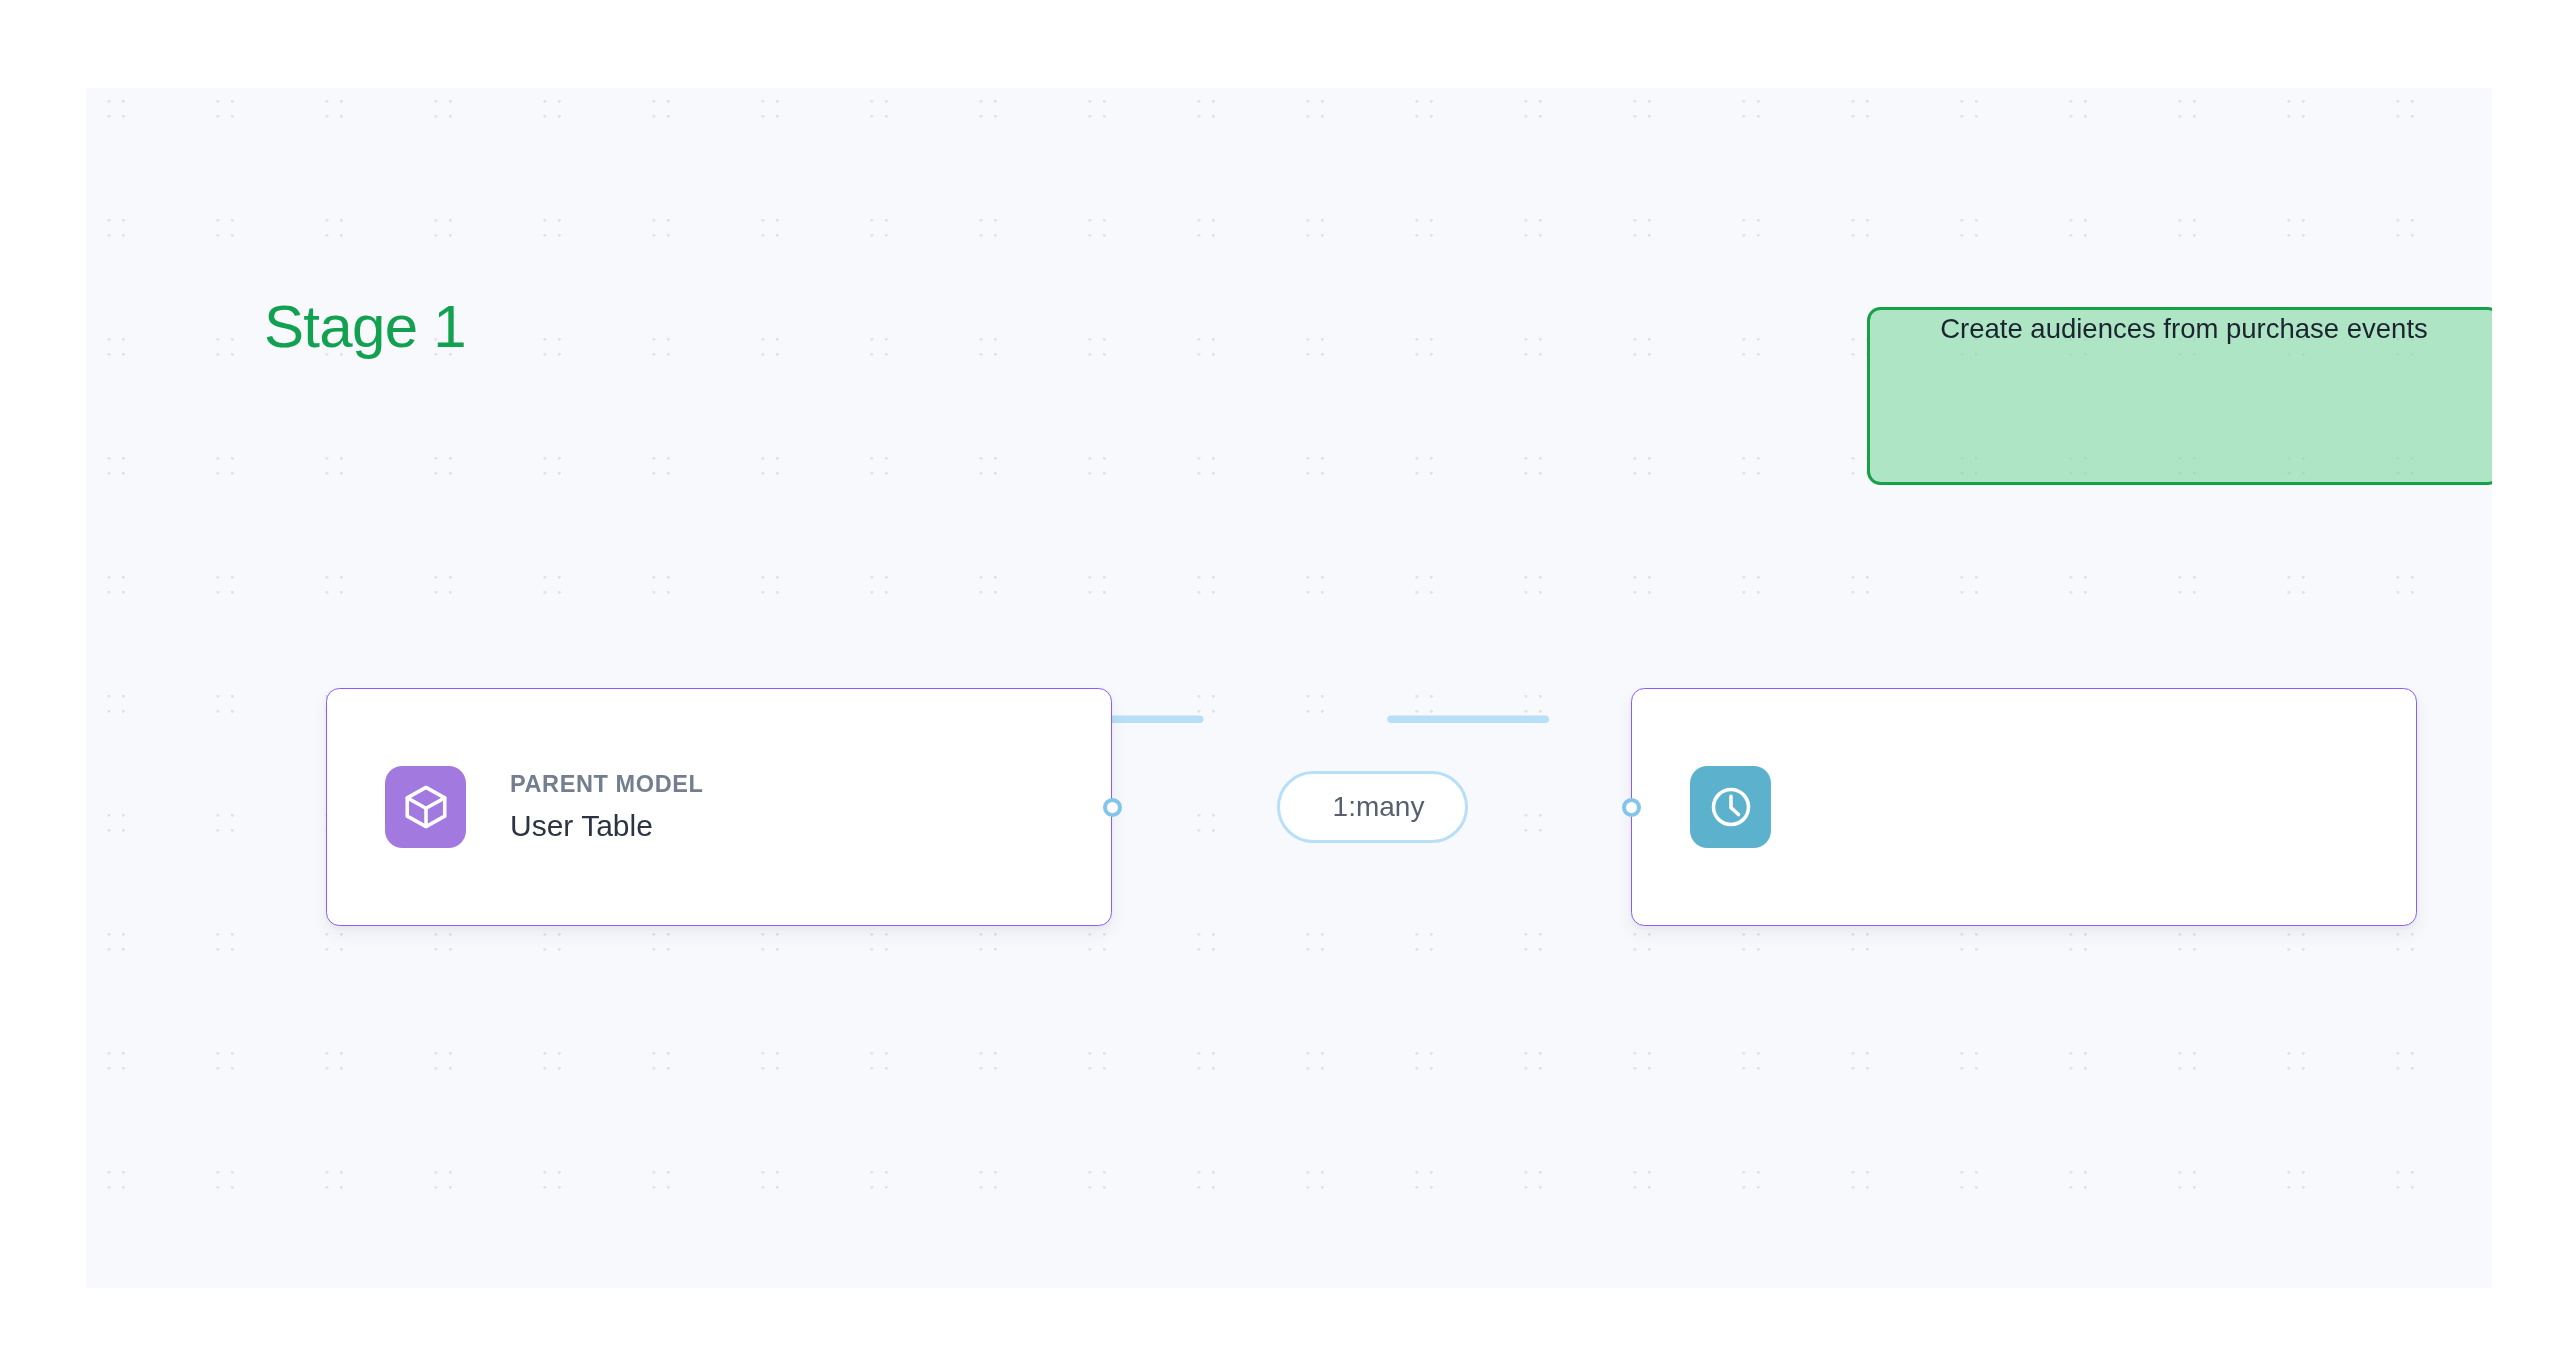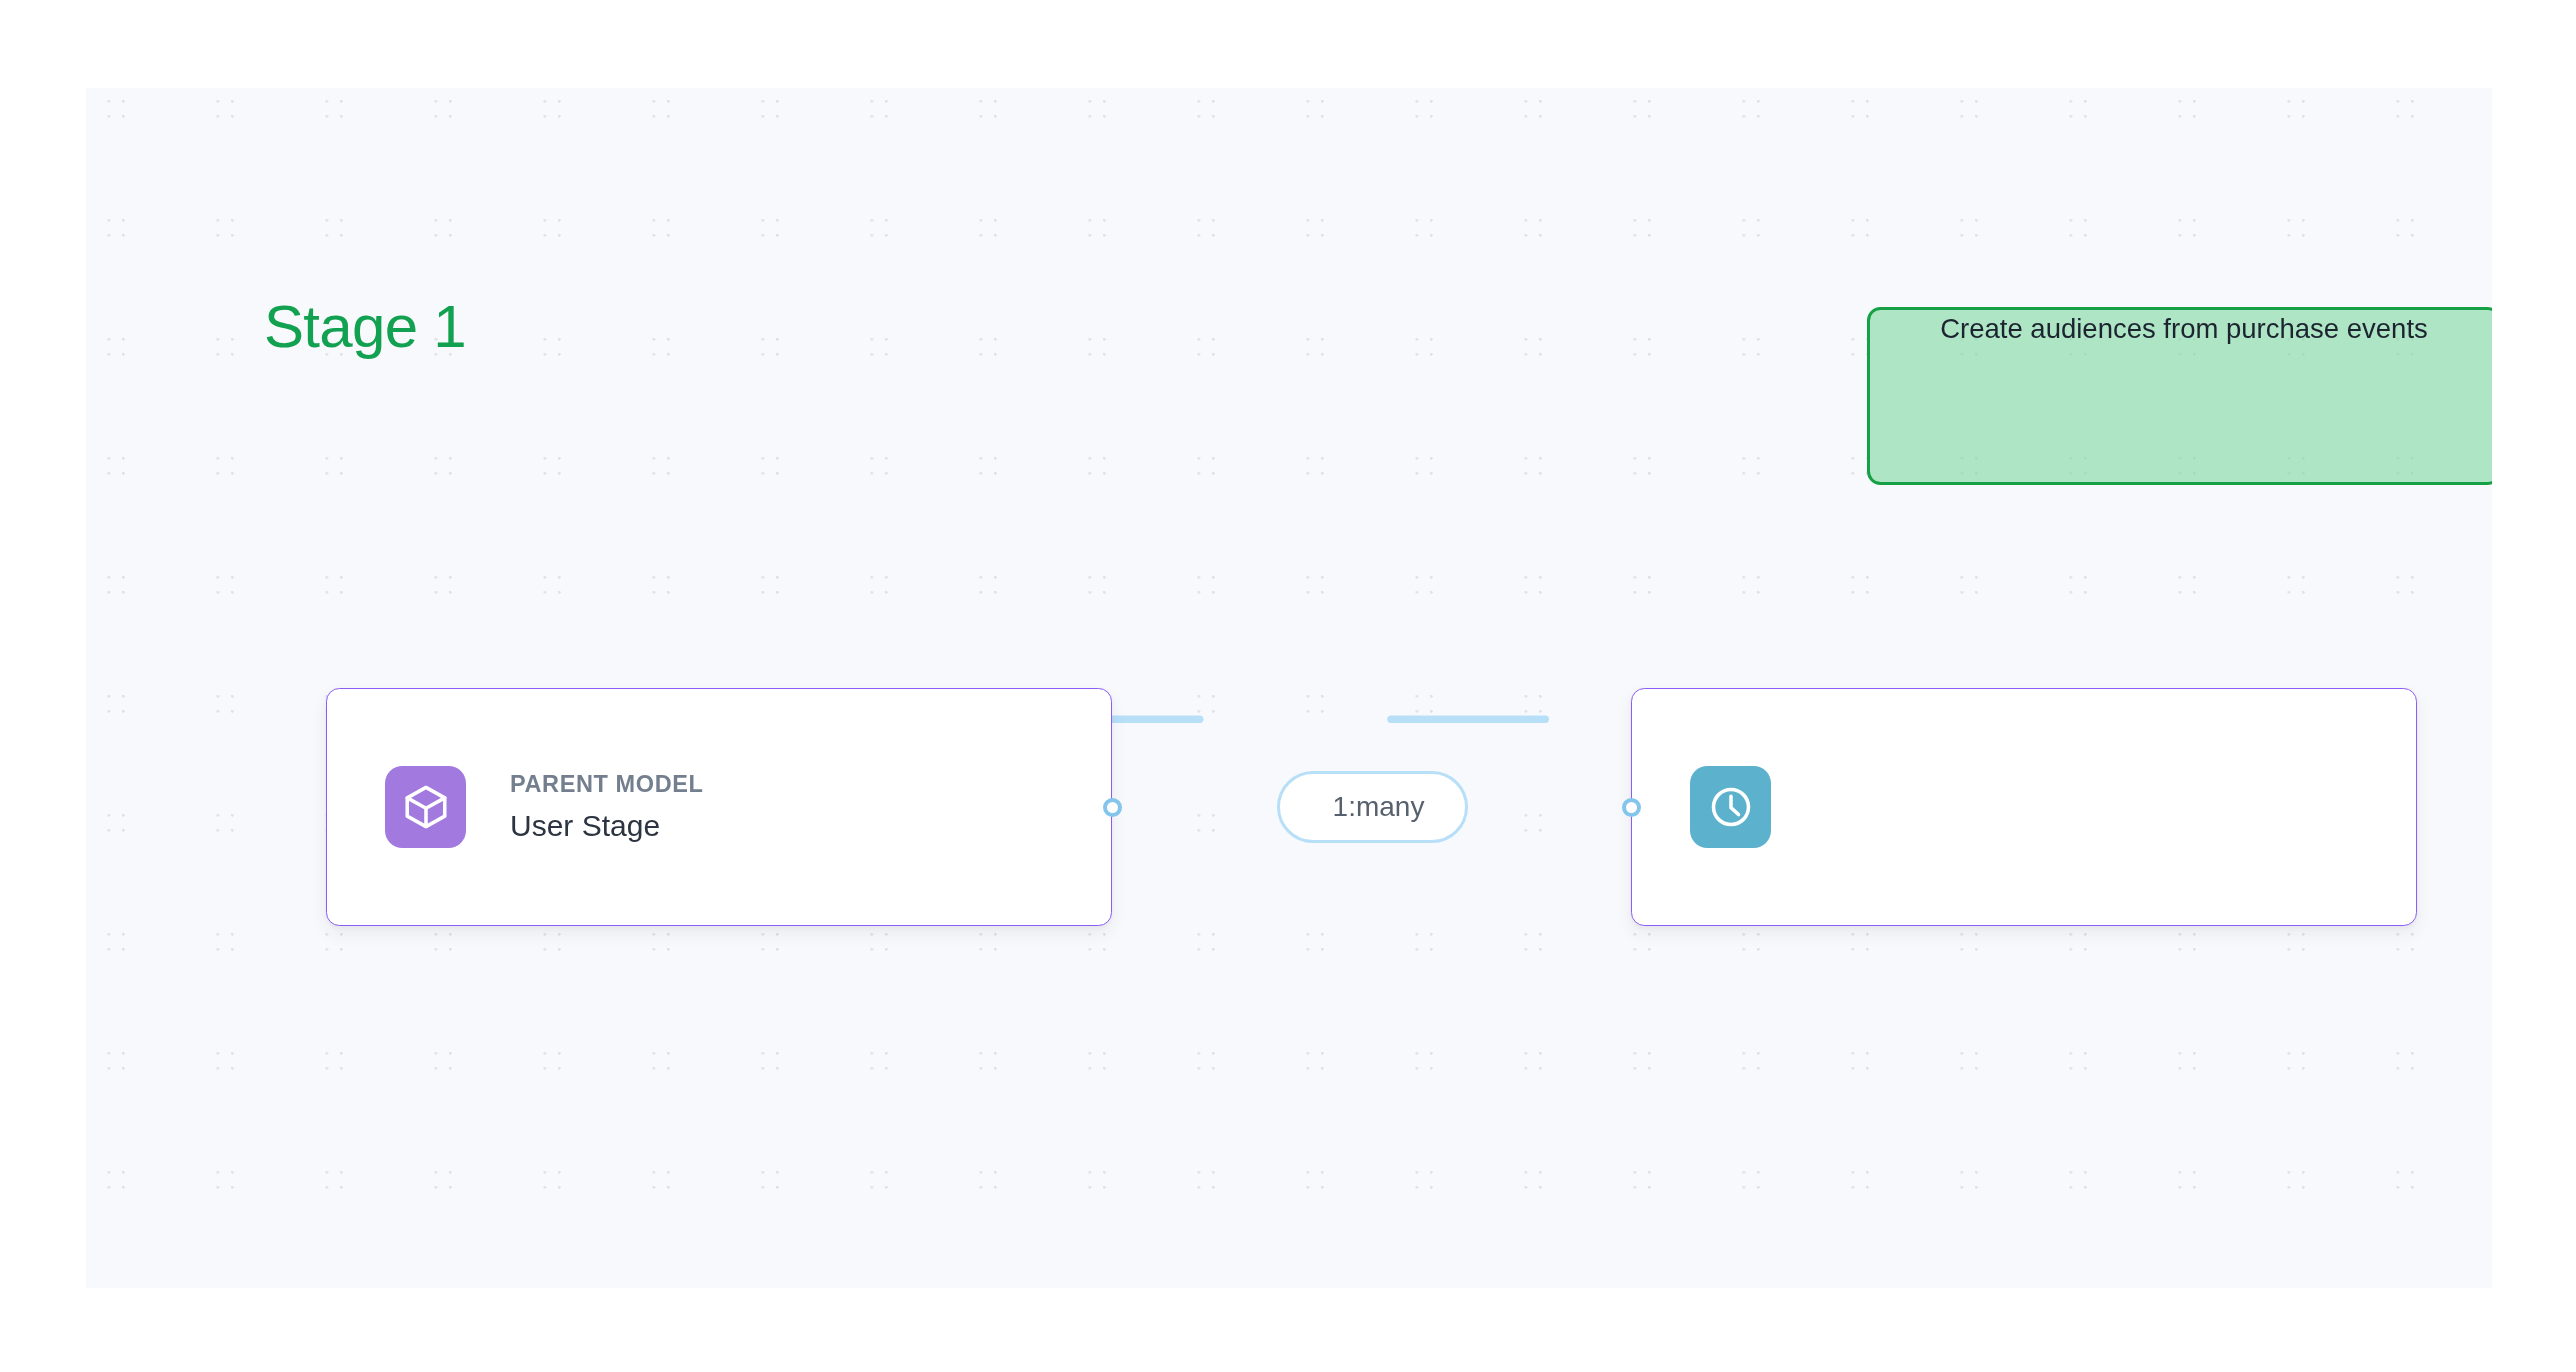--- a/index.html
+++ b/index.html
@@ -207,21 +207,21 @@
   <div class="node-card" id="node-parent-model">
     <div class="node-icon-tile tile-purple">
       <svg width="50" height="50" viewBox="0 0 24 24" fill="none" stroke="#ffffff" stroke-width="1.7" stroke-linecap="round" stroke-linejoin="round">
         <path d="M12 2.6 21 7.6v8.8L12 21.4 3 16.4V7.6z"></path>
         <path d="M3 7.6 12 12.6 21 7.6"></path>
         <path d="M12 12.6V21.4"></path>
       </svg>
     </div>
     <div class="node-text">
       <span class="node-kicker">PARENT MODEL</span>
-      <span class="node-title">User Stage</span>
+      <span class="node-title">User Table</span>
     </div>
   </div>
 
   <div class="node-card" id="node-event-model">
     <div class="node-icon-tile tile-blue">
       <svg width="50" height="50" viewBox="0 0 24 24" fill="none" stroke="#ffffff" stroke-width="1.7" stroke-linecap="round" stroke-linejoin="round">
         <circle cx="12" cy="12" r="8.4"></circle>
         <path d="M12 6.9V12.3l3.6 3.3"></path>
       </svg>
     </div>

